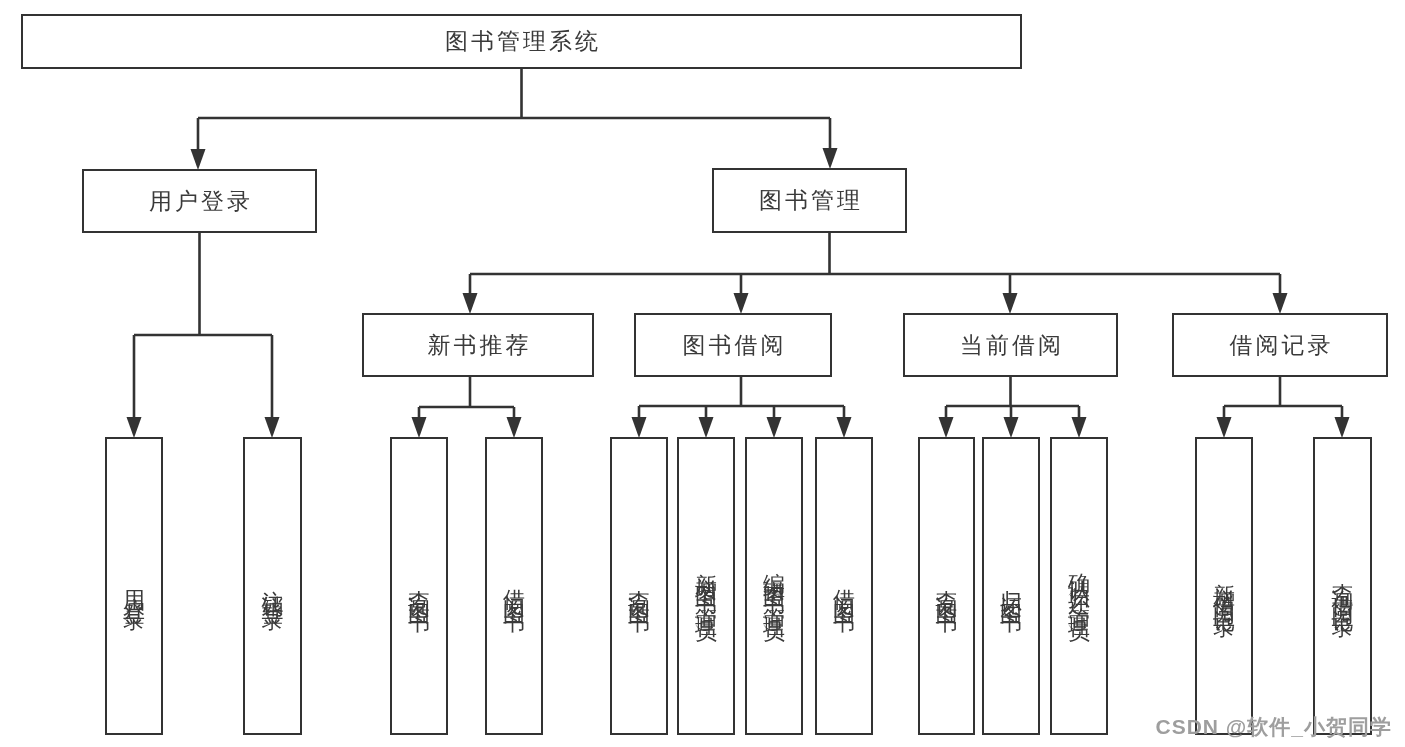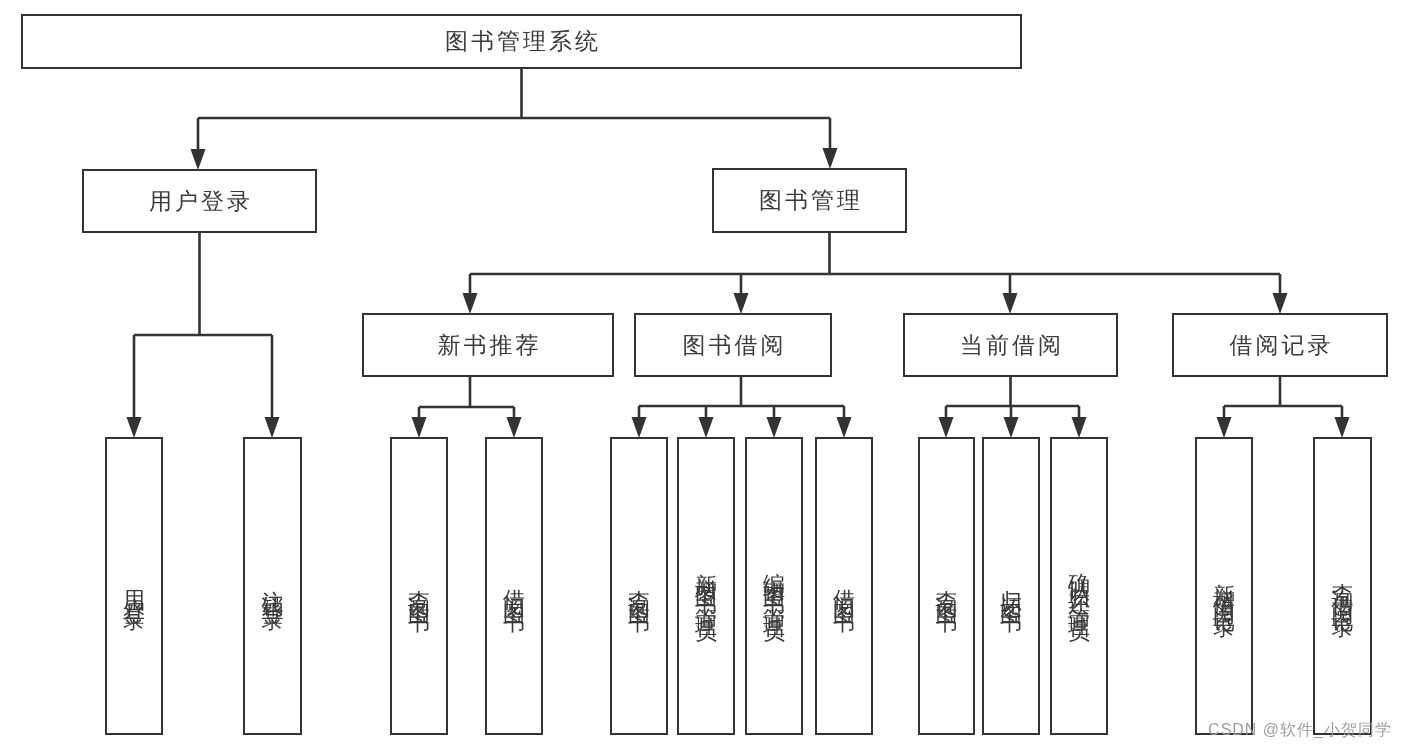--- a/index.html
+++ b/index.html
@@ -34,25 +34,26 @@
     text-orientation:mixed;
     font-size:22px;
     line-height:1;
     letter-spacing:7px;
     color:#3a3a3a;
   }
   .watermark{
     position:absolute;
     right:13px;
     bottom:6px;
-    font-size:16px;
+    font-size:21px;
     letter-spacing:1px;
     color:#9e9e9e;
     z-index:3;
     white-space:nowrap;
+    font-weight:bold;
   }
 </style>
 </head>
 <body>
 
 <div class="canvas">
 
   <svg class="connectors" width="1405" height="747" viewBox="0 0 1405 747">
     <path fill="none" stroke="#333333" stroke-width="2.6" d="M521.5 69 V118 M198 118 H830 M198 118 V152 M830 118 V151
          M199.5 233 V335 M134 335 H272 M134 335 V420 M272 335 V420
@@ -88,21 +89,21 @@
     <span class="hlabel">图书管理系统</span>
   </div>
 
   <div class="node" style="left:82px;top:169px;width:235px;height:64px">
     <span class="hlabel">用户登录</span>
   </div>
   <div class="node" style="left:712px;top:168px;width:195px;height:65px">
     <span class="hlabel">图书管理</span>
   </div>
 
-  <div class="node" style="left:362px;top:313px;width:252px;height:64px">
+  <div class="node" style="left:362px;top:313px;width:232px;height:64px">
     <span class="hlabel">新书推荐</span>
   </div>
   <div class="node" style="left:634px;top:313px;width:198px;height:64px">
     <span class="hlabel">图书借阅</span>
   </div>
   <div class="node" style="left:903px;top:313px;width:215px;height:64px">
     <span class="hlabel">当前借阅</span>
   </div>
   <div class="node" style="left:1172px;top:313px;width:216px;height:64px">
     <span class="hlabel">借阅记录</span>

